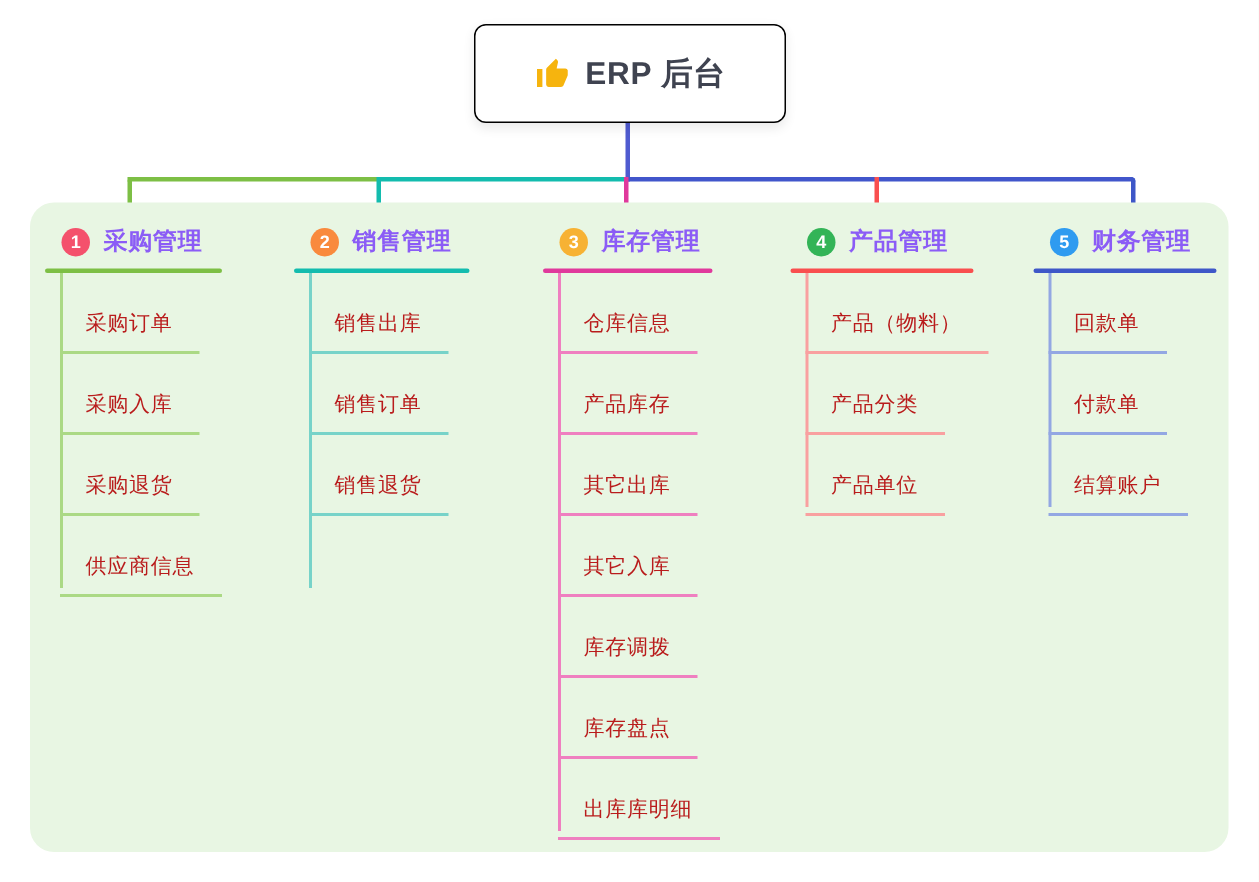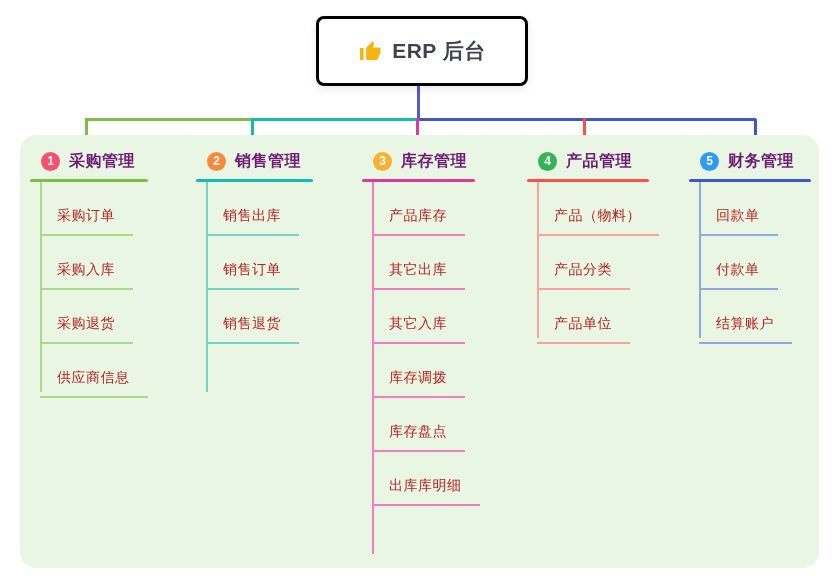--- a/index.html
+++ b/index.html
@@ -3,21 +3,21 @@
 <meta charset="utf-8">
 <style>
   html,body{margin:0;padding:0;background:#fff;}
   .canvas{
     position:relative;width:839px;height:588px;overflow:hidden;
     font-family:"Liberation Sans","DejaVu Sans",sans-serif;background:#fff;
   }
   
   .root-card{
     position:absolute;left:316px;top:16px;width:206px;height:64px;
-    background:#fff;border:3px solid #000000;border-radius:8px;
+    background:#fff;border:1px solid #000000;border-radius:8px;
     box-shadow:0 3px 8px rgba(0,0,0,.09);
     display:flex;align-items:center;justify-content:center;gap:10px;
   }
   .root-label{font-size:21px;font-weight:600;color:#3f4350;letter-spacing:.5px;}
   .thumb{width:24px;height:24px;flex:0 0 auto;}
   
   .stem{position:absolute;left:417px;top:80px;width:3px;height:41px;}
   .trunk{position:absolute;top:118px;height:3px;}
   .trunk.t1{left:85px;width:168px;}
   .trunk.t2{left:253px;width:165px;}
@@ -35,21 +35,21 @@
   .branch.b1{left:30px;}
   .branch.b2{left:196px;}
   .branch.b3{left:362px;}
   .branch.b4{left:527px;}
   .branch.b5{left:689px;}
   .title-row{display:flex;align-items:center;gap:9px;padding-left:11px;height:26px;cursor:pointer;}
   .badge{
     width:19px;height:19px;border-radius:50%;flex:0 0 auto;
     color:#fff;font-size:12px;font-weight:700;line-height:19px;text-align:center;
   }
-  .btitle{font-size:16px;font-weight:600;color:#701a75;letter-spacing:.5px;text-align:center;}
+  .btitle{font-size:16px;font-weight:600;color:#8b5cf6;letter-spacing:.5px;text-align:center;}
   .underline{height:3px;margin-top:5px;border-radius:2px;}
   .b1 .underline{width:118px;}
   .b2 .underline{width:117px;}
   .b3 .underline{width:113px;}
   .b4 .underline{width:122px;}
   .b5 .underline{width:122px;}
   
   .children{position:relative;}
   .spine{position:absolute;left:10px;top:0;width:2px;}
   .b1 .spine,.b2 .spine{height:210px;}
@@ -132,20 +132,23 @@
 
   <div class="branch b3">
     <div class="title-row">
       <span class="badge" style="background: rgb(247, 178, 52);">3</span>
       <span class="btitle">库存管理</span>
     </div>
     <div class="underline" style="background: rgb(224, 57, 156);"></div>
     <div class="children">
       <div class="spine" style="background: rgb(239, 127, 192);"></div>
       <div class="row">
+          <span class="leaf" style="border-color: rgb(239, 127, 192);">仓库信息</span>
+        </div>
+      <div class="row">
           <span class="leaf" style="border-color: rgb(239, 127, 192);">产品库存</span>
         </div>
       <div class="row">
           <span class="leaf" style="border-color: rgb(239, 127, 192);">其它出库</span>
         </div>
       <div class="row">
           <span class="leaf" style="border-color: rgb(239, 127, 192);">其它入库</span>
         </div>
       <div class="row">
           <span class="leaf" style="border-color: rgb(239, 127, 192);">库存调拨</span>

